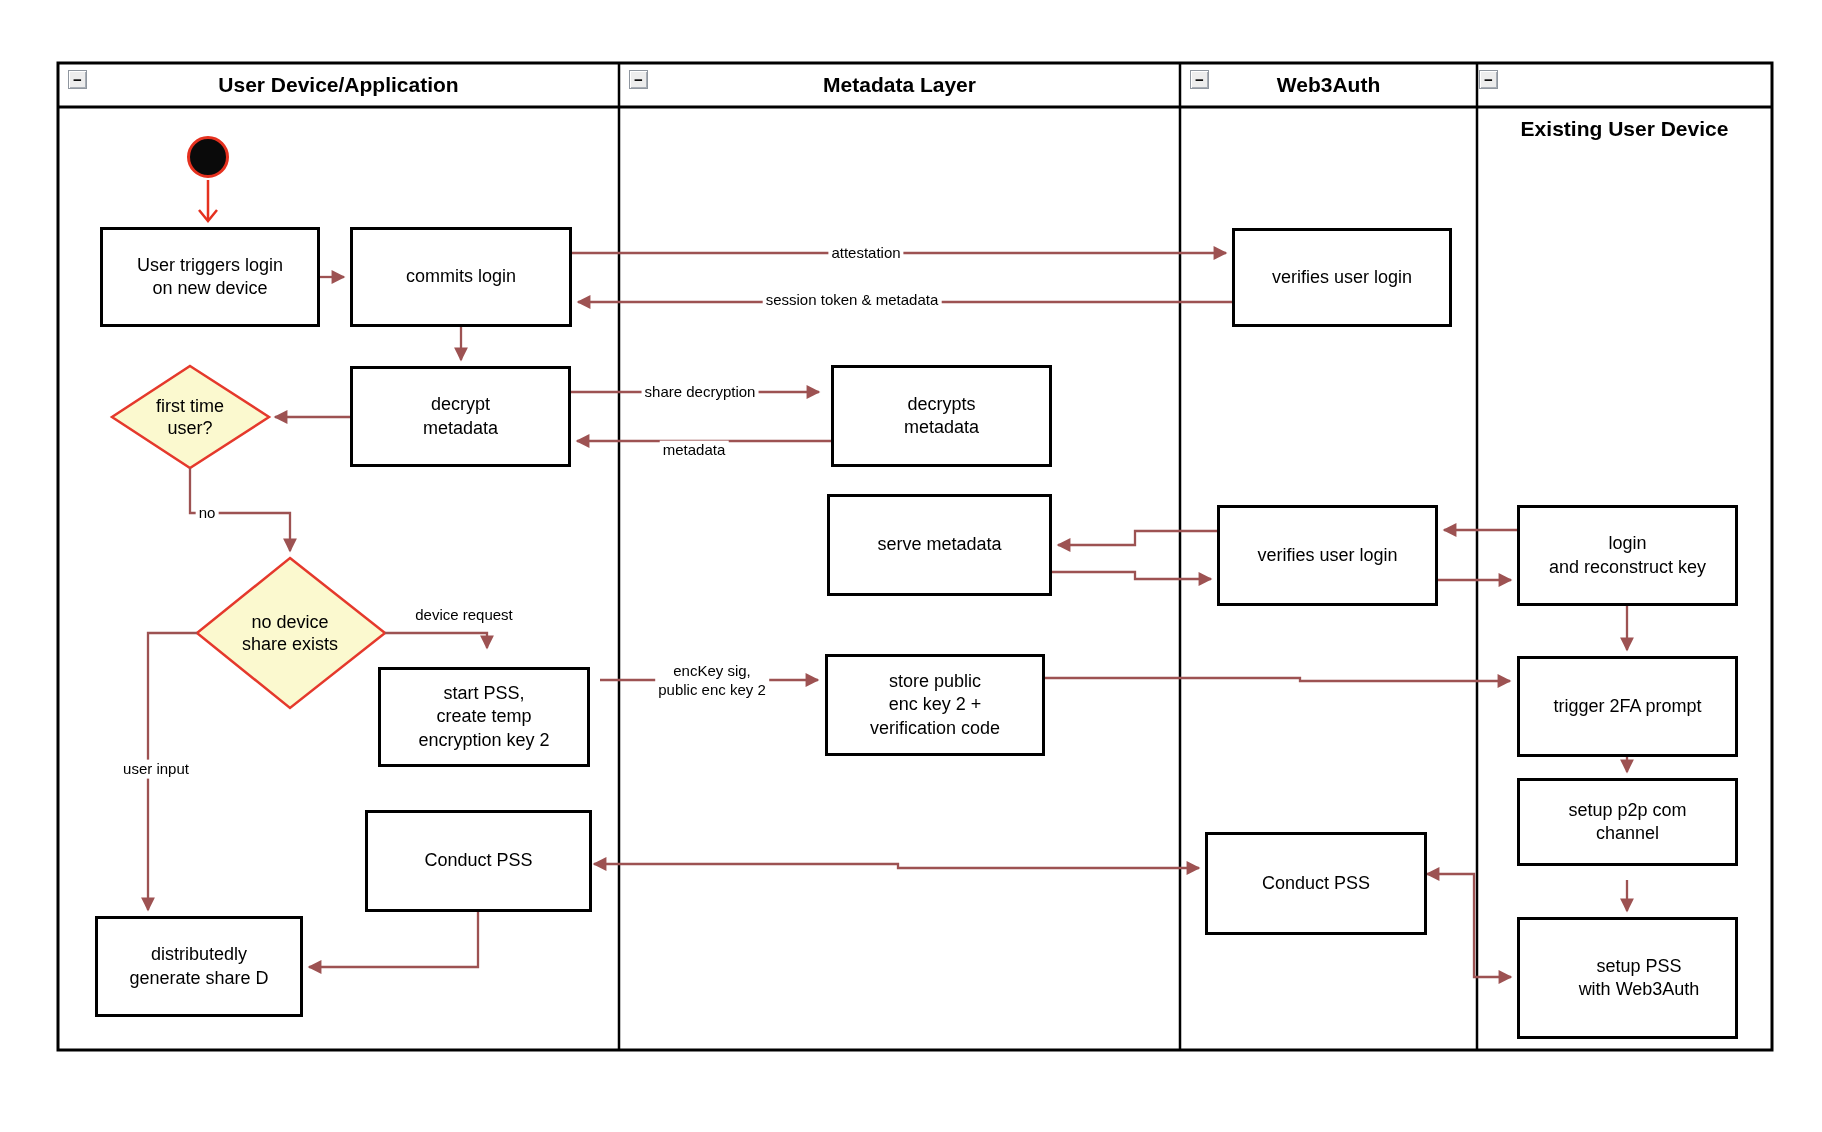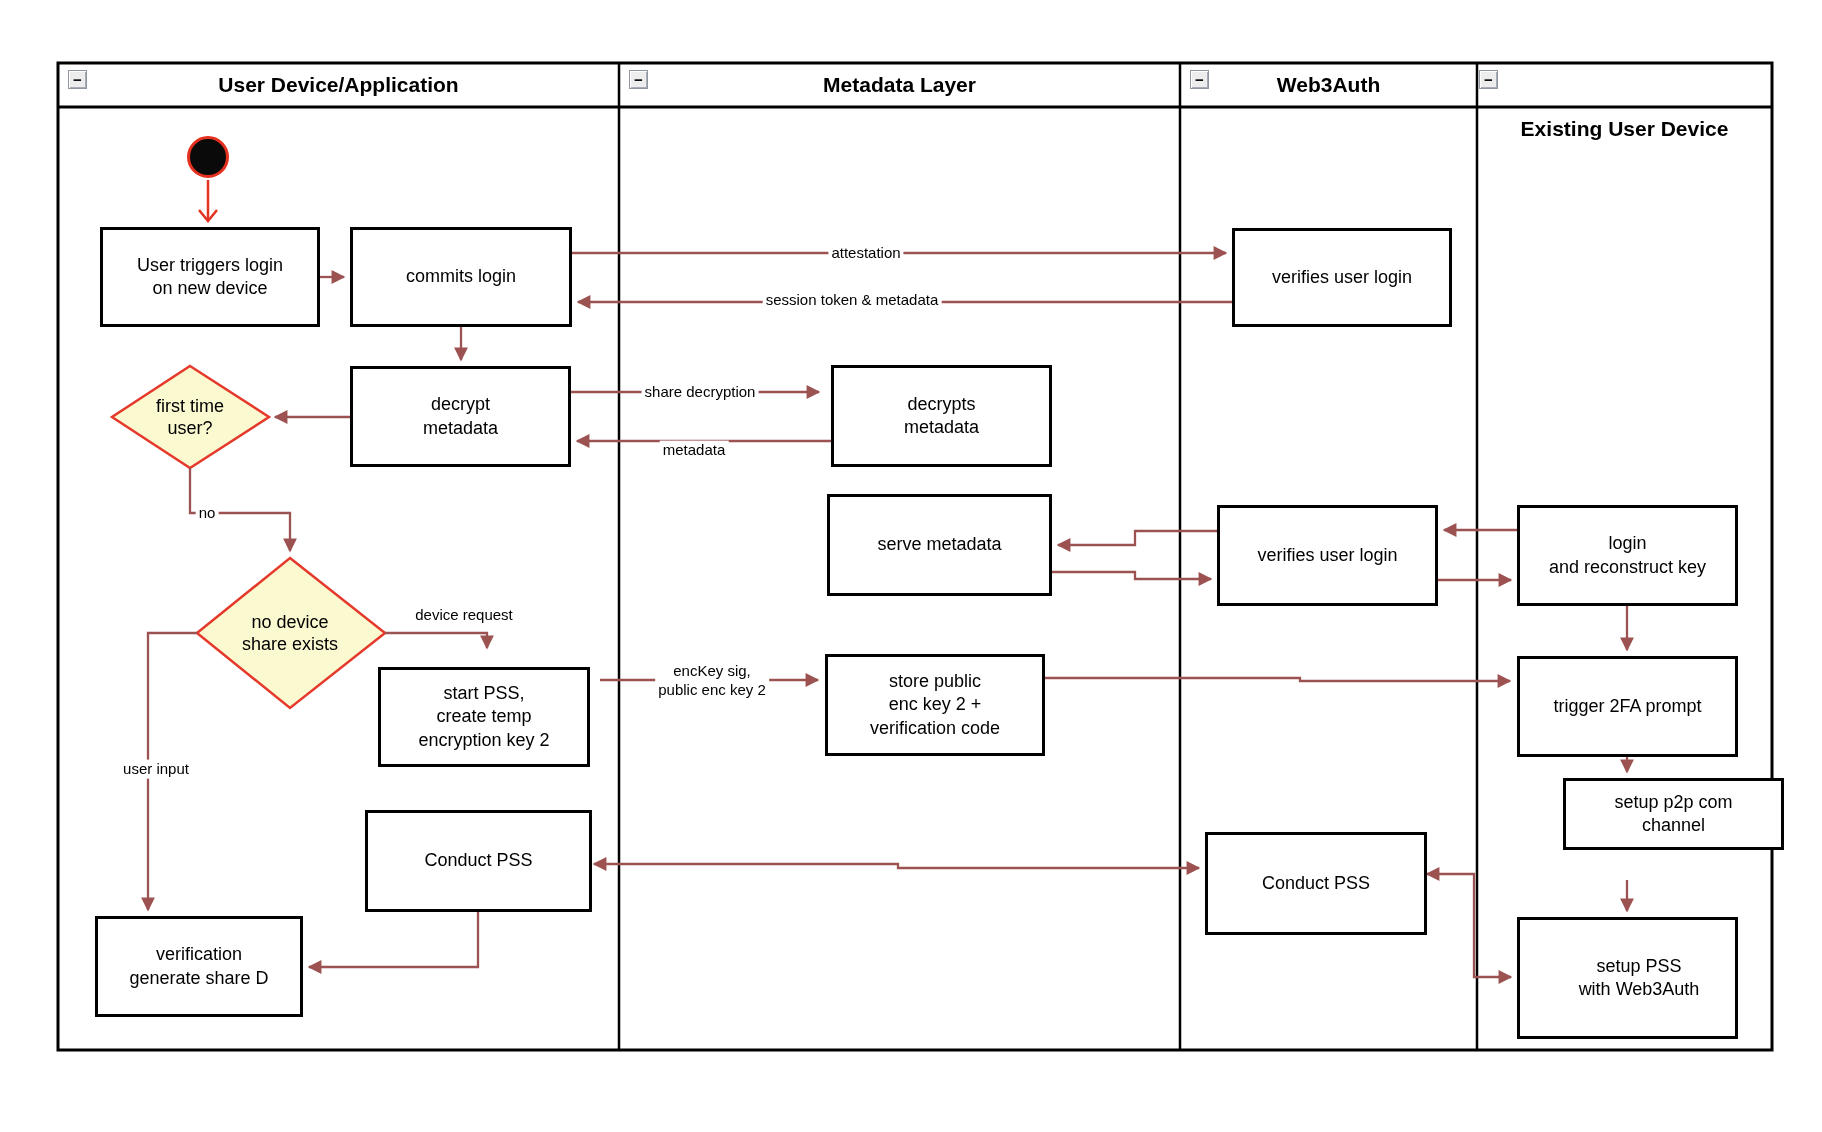--- a/index.html
+++ b/index.html
@@ -94,27 +94,27 @@
   <div class="node" style="left:1217px;top:505px;width:221px;height:101px;">verifies user login</div>
   <div class="node" style="left:1517px;top:505px;width:221px;height:101px;">login
 and reconstruct key</div>
   <div class="node" style="left:378px;top:655px;width:212px;height:100px;margin-top:12px;">start PSS,
 create temp
 encryption key 2</div>
   <div class="node" style="left:825px;top:654px;width:220px;height:102px;">store public
 enc key 2 +
 verification code</div>
   <div class="node" style="left:1517px;top:656px;width:221px;height:101px;">trigger 2FA prompt</div>
-  <div class="node" style="left:1563px;top:778px;width:221px;height:72px;">setup p2p com
+  <div class="node" style="left:1517px;top:778px;width:221px;height:88px;">setup p2p com
 channel</div>
   <div class="node" style="left:365px;top:810px;width:227px;height:102px;">Conduct PSS</div>
   <div class="node" style="left:1205px;top:832px;width:222px;height:103px;">Conduct PSS</div>
   <div class="node" style="left:1517px;top:917px;width:221px;height:122px;padding-left:23px;">setup PSS
 with Web3Auth</div>
-  <div class="node" style="left:95px;top:916px;width:208px;height:101px;">verification
+  <div class="node" style="left:95px;top:916px;width:208px;height:101px;">distributedly
 generate share D</div>
 
   <div class="dtext" style="left:120px;top:385px;width:140px;height:64px;">first time
 user?</div>
   <div class="dtext" style="left:210px;top:601px;width:160px;height:64px;">no device
 share exists</div>
 
   <div class="elabel" style="left:866px;top:253px;">attestation</div>
   <div class="elabel" style="left:852px;top:300px;">session token &amp; metadata</div>
   <div class="elabel" style="left:700px;top:392px;">share decryption</div>

